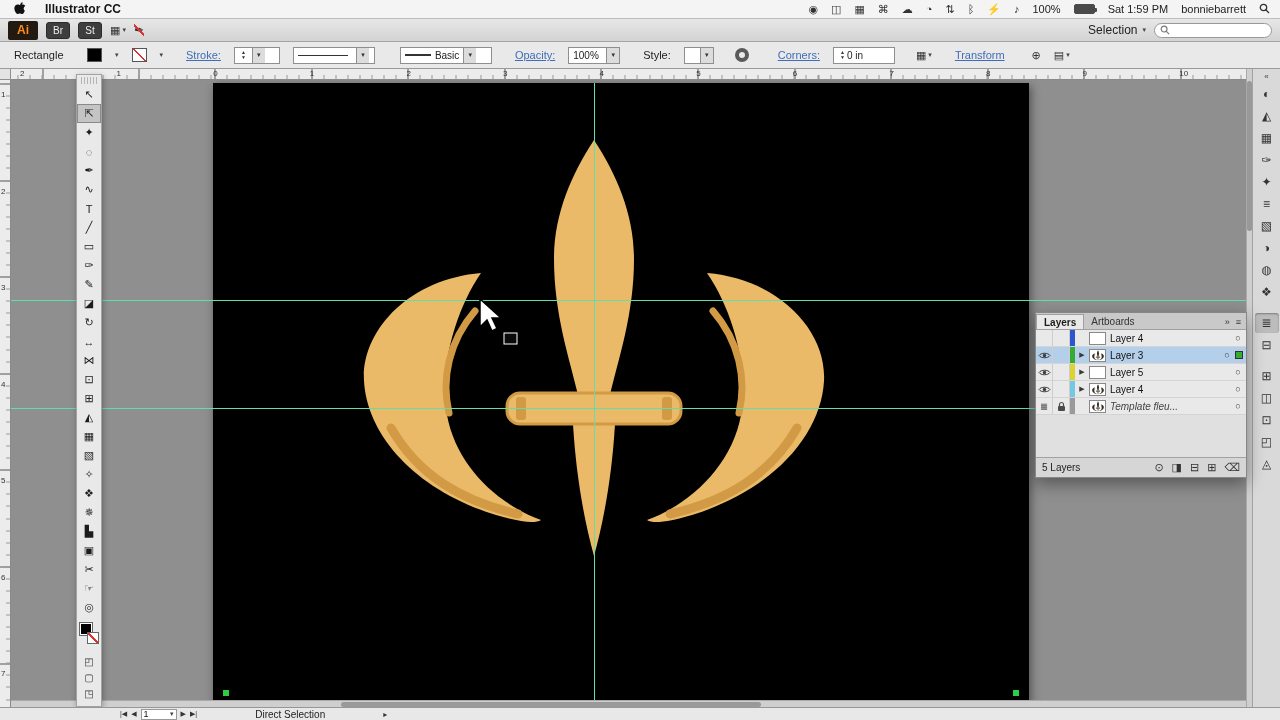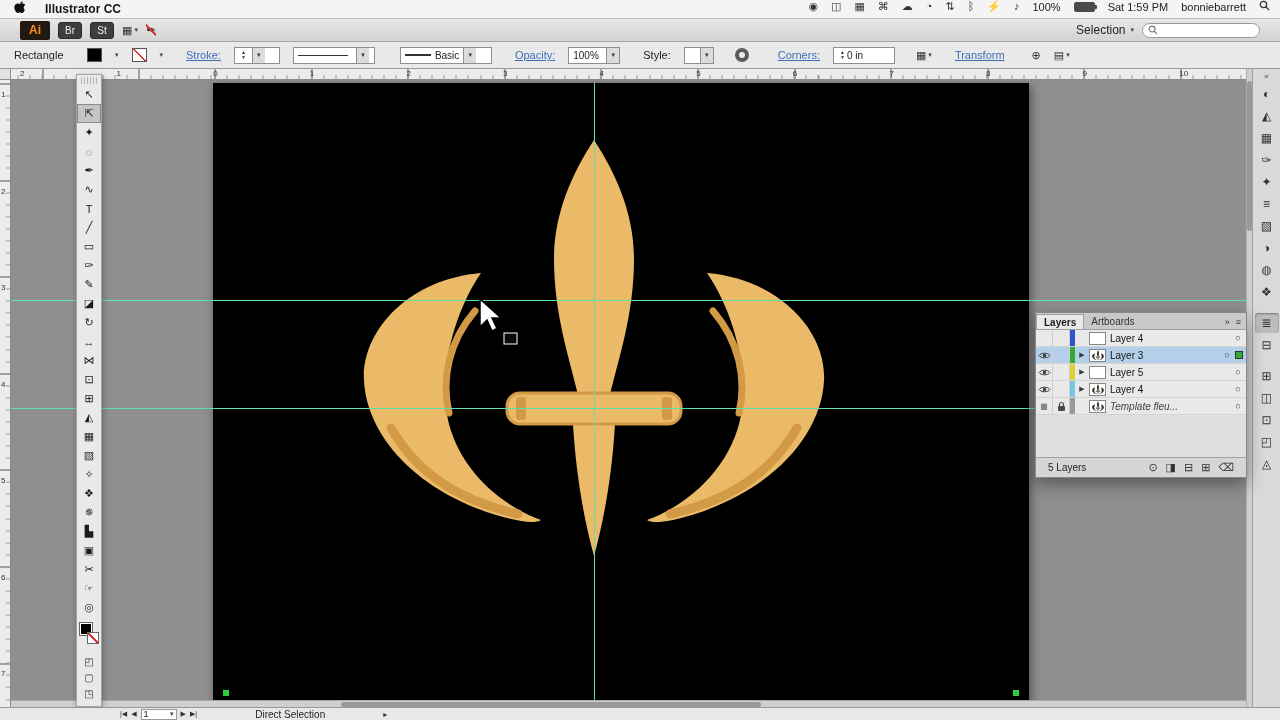--- a/index.html
+++ b/index.html
@@ -5,31 +5,31 @@
   :root{
     --gold:#eaba68; --goldd:#d29a45; --guide:#5fe0ab; --marker:#2ecc40;
   }
   *{box-sizing:border-box}
   body{margin:0;background:#555}
   #root{position:relative;width:1280px;height:720px;overflow:hidden;
         font-family:"Liberation Sans",sans-serif;background:#8f8f8f;-webkit-font-smoothing:antialiased}
 
   
   .menubar{position:absolute;left:0;top:0;width:1280px;height:19px;background:#f4f4f4;
-           border-bottom:1px solid #bdbdbd;display:flex;align-items:flex-start;font-size:12px;color:#141414}
+           border-bottom:1px solid #bdbdbd;display:flex;align-items:center;font-size:12px;color:#141414}
   .mleft{display:flex;align-items:center;gap:19px;margin-left:14px;white-space:nowrap}
   .appname{font-weight:bold}
   .mright{margin-left:auto;display:flex;align-items:center;gap:13px;margin-right:10px;font-size:11px;color:#222}
   .mstat{font-size:11px;color:#333}
   .batt{width:21px;height:10px;border:1px solid #4a4a4a;border-radius:2px;background:#4a4a4a;position:relative}
   .batt::after{content:"";position:absolute;right:-3px;top:2.5px;width:2px;height:4px;background:#4a4a4a;border-radius:0 1px 1px 0}
 
   
   .appbar{position:absolute;left:0;top:19px;width:1280px;height:23px;background:linear-gradient(#e7e7e7,#d3d3d3);
-          border-bottom:1px solid #a5a5a5;display:flex;align-items:center;padding:0 20px;gap:8px;font-size:11px;color:#222}
+          border-bottom:1px solid #a5a5a5;display:flex;align-items:center;padding:0 8px;gap:8px;font-size:11px;color:#222}
   .ailogo{width:30px;height:19px;background:#221a11;color:#ff8c1a;font-weight:bold;font-size:12px;
           display:flex;align-items:center;justify-content:center;border-radius:2px}
   .appbtn{width:24px;height:17px;background:#3e3e3e;color:#eee;font-size:10px;border-radius:3px;
           display:flex;align-items:center;justify-content:center;border:1px solid #2a2a2a}
   .miniico{font-size:11px;color:#333;display:flex;align-items:center;gap:2px}
   .caret{font-size:7px;color:#444}
   .nopen{position:relative;font-size:12px;color:#333}
   .nopen::after{content:"";position:absolute;inset:0;background:linear-gradient(45deg,transparent 44%,#d33 44% 56%,transparent 56%)}
   .spacer{flex:1}
   .workspace{display:flex;align-items:center;gap:5px;font-size:12px}
@@ -116,21 +116,21 @@
   .ltpl{font-size:8px;color:#555}
   .lstrip{width:5px;align-self:stretch;flex:0 0 auto}
   .ldis{width:14px;font-size:7px;color:#3a3a3a;text-align:center;flex:0 0 auto}
   .lthumb{width:17px;height:13px;background:#fff;border:1px solid #888;display:flex;align-items:center;justify-content:center;overflow:hidden;flex:0 0 auto}
   .thumbart{width:12px;height:11px}
   .lname{margin-left:4px;flex:1;color:#111;white-space:nowrap;overflow:hidden;font-size:10px}
   .lname.it{font-style:italic;color:#444}
   .ltgt{width:16px;font-size:9px;color:#444;text-align:center;flex:0 0 auto}
   .lchip{width:8px;height:8px;border:1px solid #333;margin-right:3px;flex:0 0 auto}
   .lrest{flex:1;background:#e0e0e0}
-  .lfoot{height:20px;background:#d6d6d6;border-top:1px solid #a2a2a2;display:flex;align-items:center;padding:0 12px;font-size:10px;color:#222}
+  .lfoot{height:20px;background:#d6d6d6;border-top:1px solid #a2a2a2;display:flex;align-items:center;padding:0 6px;font-size:10px;color:#222}
   .lfooticons{margin-left:auto;display:flex;gap:8px;font-size:11px;color:#333}
 
   
   .statusbar{position:absolute;left:0;top:707px;width:1280px;height:13px;background:#e8e8e8;border-top:1px solid #979797;
              display:flex;align-items:center;font-size:10px;color:#222}
   .sbnav{margin-left:120px;display:flex;align-items:center;gap:4px;font-size:7px;color:#333}
   .sbfield{width:36px;height:11px;background:#fff;border:1px solid #999;font-size:9px;color:#111;
            display:flex;align-items:center;justify-content:space-between;padding:0 2px}
   .sbstatus{margin-left:58px;font-size:10px}
   .sbarrow{margin-left:58px;font-size:8px;color:#333}

